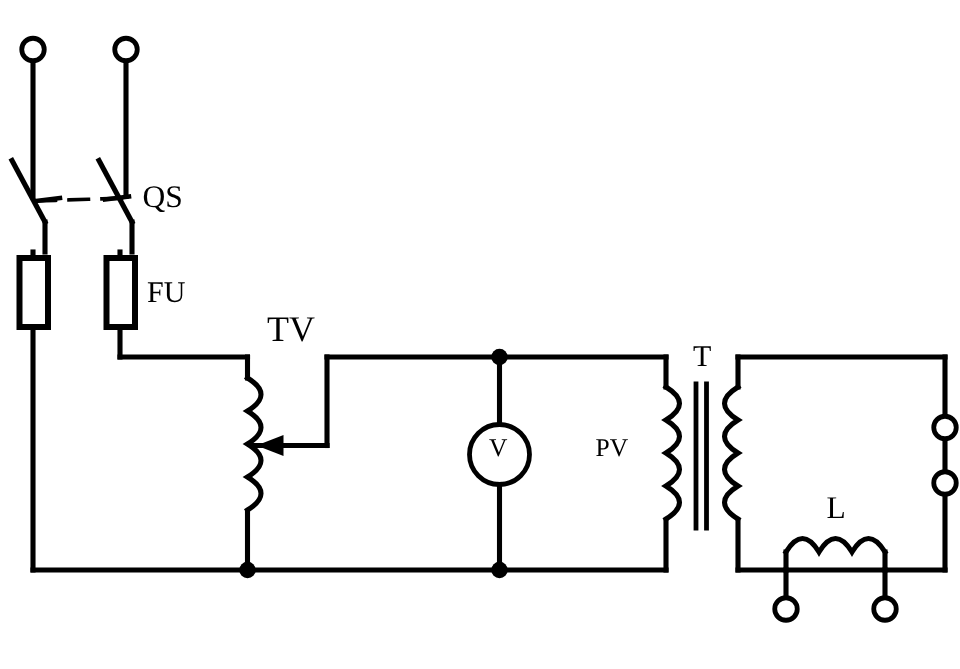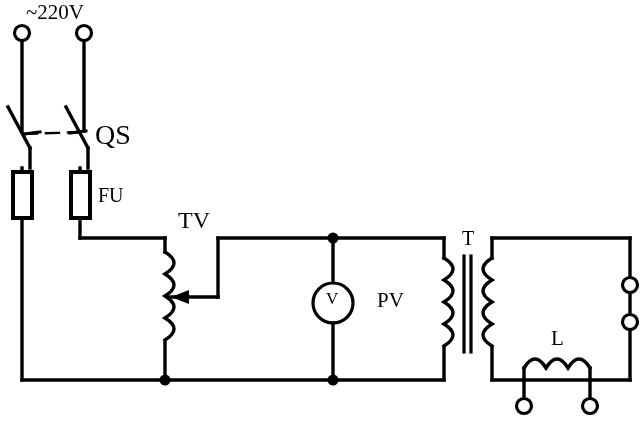--- a/index.html
+++ b/index.html
@@ -26,24 +26,24 @@
   }
   .lbl {
     position: absolute;
     color: #000000;
     font-family: "Liberation Serif", "DejaVu Serif", serif;
     white-space: nowrap;
     line-height: 1;
     user-select: none;
   }
   .lbl-supply { left: 26px;  top: 2px;   font-size: 21px; }
-  .lbl-qs     { left: 95px;  top: 121px; font-size: 28px; }
+  .lbl-qs     { left: 95px;  top: 121px; font-size: 21px; }
   .lbl-fu     { left: 98px;  top: 185px; font-size: 20px; }
   .lbl-tv     { left: 178px; top: 208px; font-size: 24px; }
-  .lbl-pv     { left: 349px; top: 290px; font-size: 21px; padding-left: 28px; }
+  .lbl-pv     { left: 369px; top: 290px; font-size: 17px; padding-left: 28px; }
   .lbl-t      { left: 462px; top: 228px; font-size: 20px; }
   .lbl-l      { left: 551px; top: 328px; font-size: 21px; }
   .lbl-v      { left: 326px; top: 290px; font-size: 17px; }
 
   #watermark {
     position: absolute;
     left: 440px;
     top: 414px;
     width: 200px;
     height: 32px;
@@ -174,21 +174,20 @@
       <line x1="590" y1="368" x2="590" y2="380"></line>
 
       <line x1="524" y1="380" x2="524" y2="398"></line>
       <circle cx="524" cy="406" r="7.5" fill="#ffffff" stroke="#000000" stroke-width="3.2"></circle>
       <line x1="590" y1="380" x2="590" y2="398"></line>
       <circle cx="590" cy="406" r="7.5" fill="#ffffff" stroke="#000000" stroke-width="3.2"></circle>
 
     </g>
   </svg>
 
-  <div class="lbl lbl-supply">~220V</div>
   <div class="lbl lbl-qs">QS</div>
   <div class="lbl lbl-fu">FU</div>
   <div class="lbl lbl-tv">TV</div>
   <div class="lbl lbl-v">V</div>
   <div class="lbl lbl-pv">PV</div>
   <div class="lbl lbl-t">T</div>
   <div class="lbl lbl-l">L</div>
 
 
 </div>

